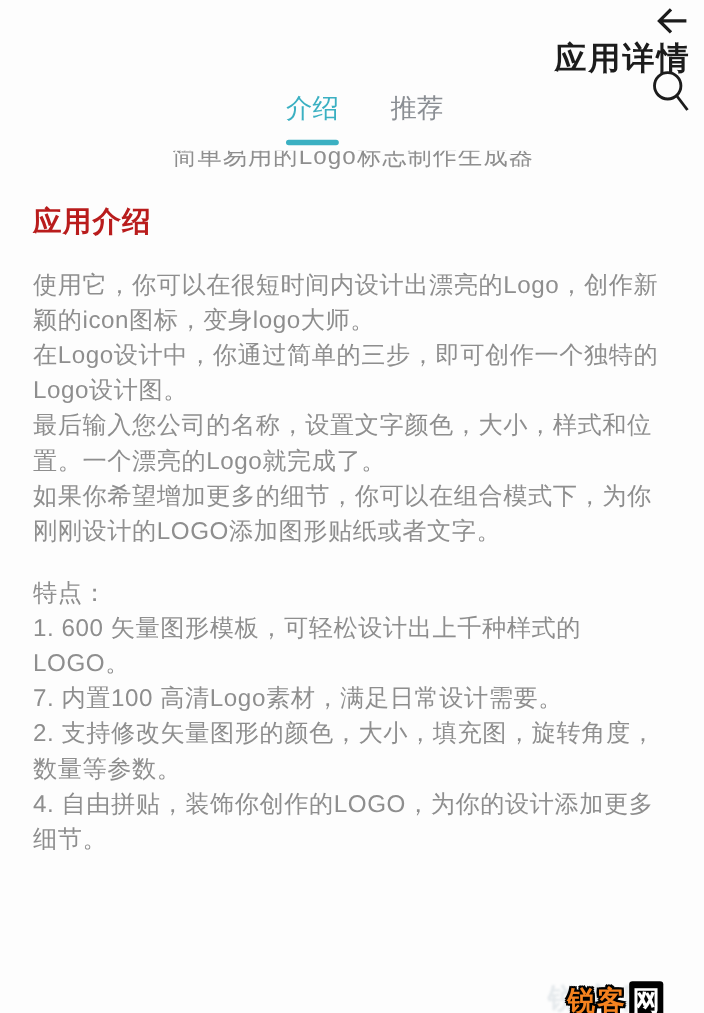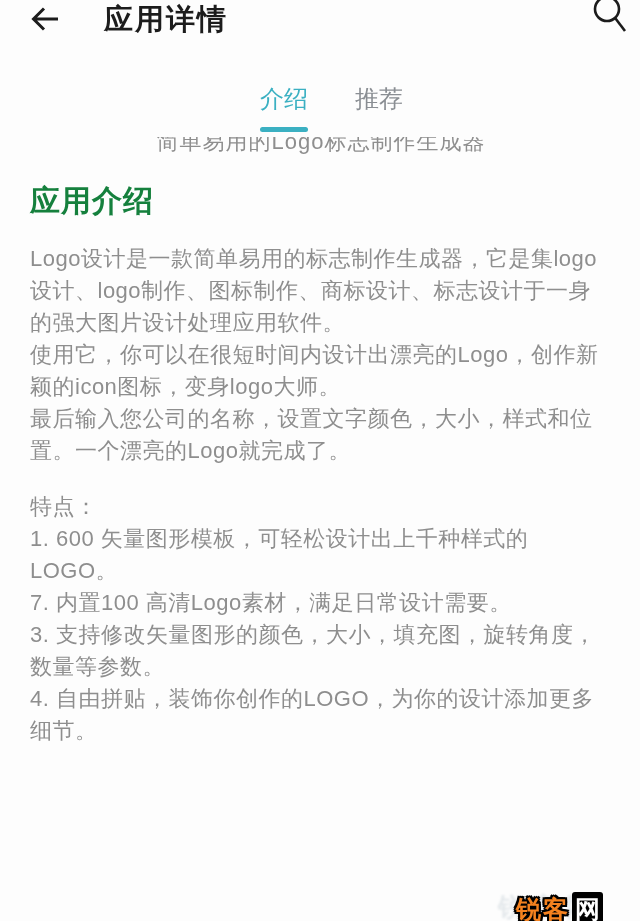--- a/index.html
+++ b/index.html
@@ -8,23 +8,24 @@
     position:relative;
     background:#fdfdfd;
     font-family:"Liberation Sans", sans-serif;
     overflow:hidden;
     color:#1c1c1c;
   }
 
   
   .appbar {
     display:flex;
-    align-items:flex-start;
+    align-items:flex-end;
     height:50px;
     padding:2px 12px 0 28px;
+    flex-direction:column;
   }
   .icon-btn {
     background:none; border:none; cursor:pointer;
     display:flex; align-items:center; justify-content:center;
     padding:0;
   }
   .back-btn { width:34px; height:34px; margin-top:1px; }
   .appbar-title {
     font-size:29px;
     font-weight:bold;
@@ -70,23 +71,23 @@
   .clipped-line span {
     display:block;
     margin-top:-10px;
     font-size:22px;
     color:#8e8e8e;
     letter-spacing:1px;
     text-align:center;
   }
   .section-title {
     margin-top:30px;
-    font-size:30px;
+    font-size:26px;
     font-weight:bold;
-    color:#15803d;
+    color:#b91c1c;
     letter-spacing:1px;
     line-height:28px;
   }
   .paragraphs { margin-top:28px; }
   .para {
     font-size:22px;
     line-height:32px;
     color:#8e8e8e;
     letter-spacing:0.5px;
     min-height:32px;
@@ -164,28 +165,29 @@
 
 <main class="content">
 
   <div class="clipped-line">
     <span>简单易用的Logo标志制作生成器</span>
   </div>
 
   <h2 class="section-title">应用介绍</h2>
 
   <div class="paragraphs">
-    <div class="para">Logo设计是一款简单易用的标志制作生成器，它是集logo设计、logo制作、图标制作、商标设计、标志设计于一身的强大图片设计处理应用软件。</div>
     <div class="para">使用它，你可以在很短时间内设计出漂亮的Logo，创作新颖的icon图标，变身logo大师。</div>
+    <div class="para">在Logo设计中，你通过简单的三步，即可创作一个独特的Logo设计图。</div>
     <div class="para">最后输入您公司的名称，设置文字颜色，大小，样式和位置。一个漂亮的Logo就完成了。</div>
+    <div class="para">如果你希望增加更多的细节，你可以在组合模式下，为你刚刚设计的LOGO添加图形贴纸或者文字。</div>
     <div class="para blank"></div>
     <div class="para">特点：</div>
     <div class="para">1. 600 矢量图形模板，可轻松设计出上千种样式的LOGO。</div>
     <div class="para">7. 内置100 高清Logo素材，满足日常设计需要。</div>
-    <div class="para">3. 支持修改矢量图形的颜色，大小，填充图，旋转角度，数量等参数。</div>
+    <div class="para">2. 支持修改矢量图形的颜色，大小，填充图，旋转角度，数量等参数。</div>
     <div class="para">4. 自由拼贴，装饰你创作的LOGO，为你的设计添加更多细节。</div>
   </div>
 </main>
 
 <div class="wm-ghost">锐客网</div>
 <div class="watermark">
   <span class="wm-orange">锐客</span>
   <span class="wm-black">网</span>
 </div>
 

